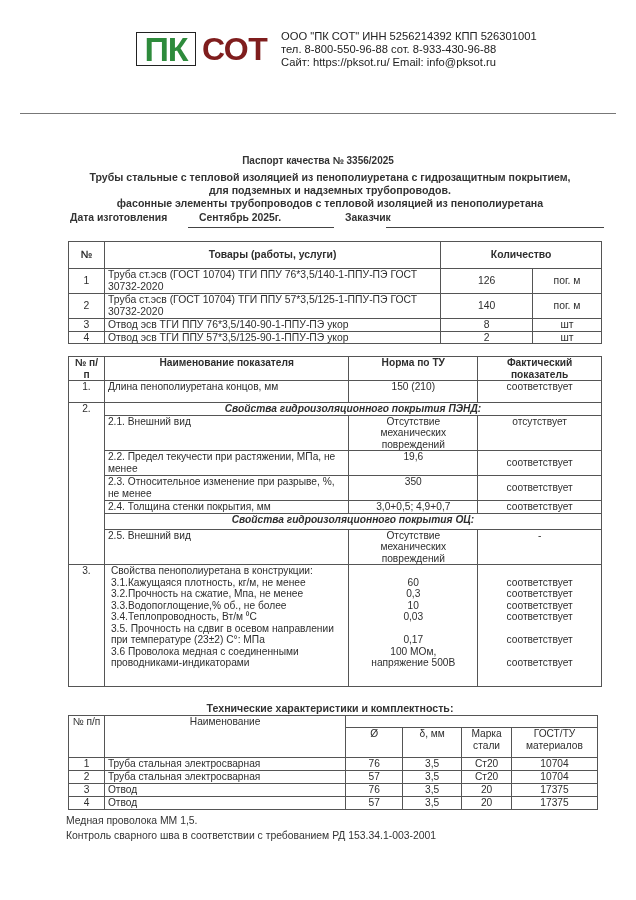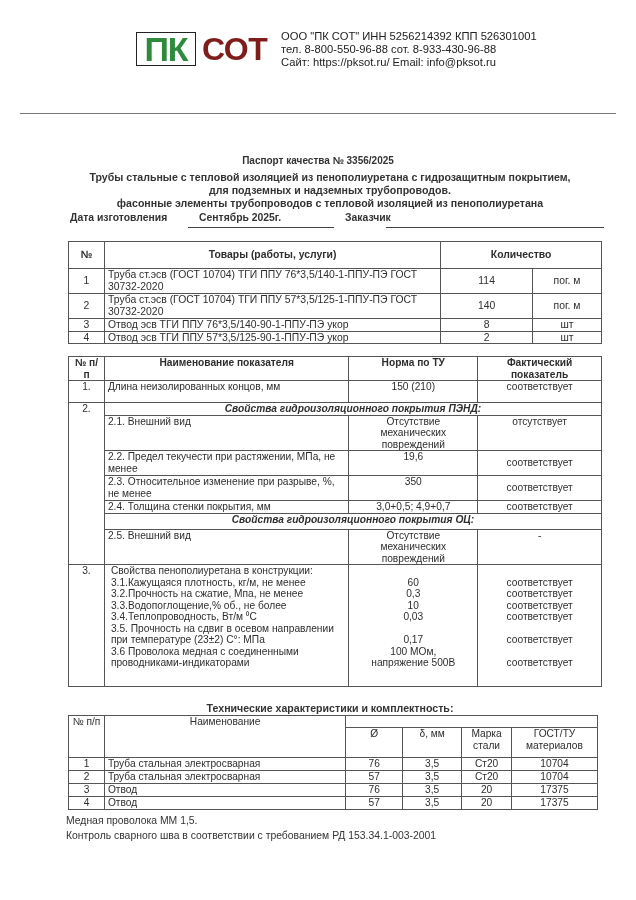--- a/index.html
+++ b/index.html
@@ -72,21 +72,21 @@
     </colgroup>
   <tbody>
       <tr style="height:27px">
     <td class="c b" style="vertical-align:middle">№</td>
     <td class="c b" style="vertical-align:middle">Товары (работы, услуги)</td>
     <td class="c b" colspan="2" style="vertical-align:middle">Количество</td>
   </tr>
   <tr style="height:25px">
     <td class="c" style="vertical-align:middle">1</td>
     <td>Труба ст.эсв (ГОСТ 10704) ТГИ ППУ  76*3,5/140-1-ППУ-ПЭ ГОСТ 30732-2020</td>
-    <td class="c" style="vertical-align:middle">114</td>
+    <td class="c" style="vertical-align:middle">126</td>
     <td class="c" style="vertical-align:middle">пог. м</td>
   </tr>
   <tr style="height:25px">
     <td class="c" style="vertical-align:middle">2</td>
     <td>Труба ст.эсв (ГОСТ 10704) ТГИ ППУ  57*3,5/125-1-ППУ-ПЭ ГОСТ 30732-2020</td>
     <td class="c" style="vertical-align:middle">140</td>
     <td class="c" style="vertical-align:middle">пог. м</td>
   </tr>
   <tr style="height:12px">
     <td class="c">3</td>
@@ -112,21 +112,21 @@
     </colgroup>
   <tbody>
       <tr style="height:24px">
     <td class="c b">№ п/п</td>
     <td class="c b">Наименование показателя</td>
     <td class="c b">Норма по ТУ</td>
     <td class="c b">Фактический показатель</td>
   </tr>
   <tr style="height:22px">
     <td class="c">1.</td>
-    <td>Длина неизолированных концов, мм</td>
+    <td>Длина пенополиуретана концов, мм</td>
     <td class="c">150 (210)</td>
     <td class="c">соответствует</td>
   </tr>
 
   <tr style="height:12px">
     <td class="c" rowspan="7">2.</td>
     <td class="it" colspan="3">Свойства гидроизоляционного покрытия ПЭНД:</td>
   </tr>
   <tr style="height:35px">
     <td>2.1. Внешний вид</td>

